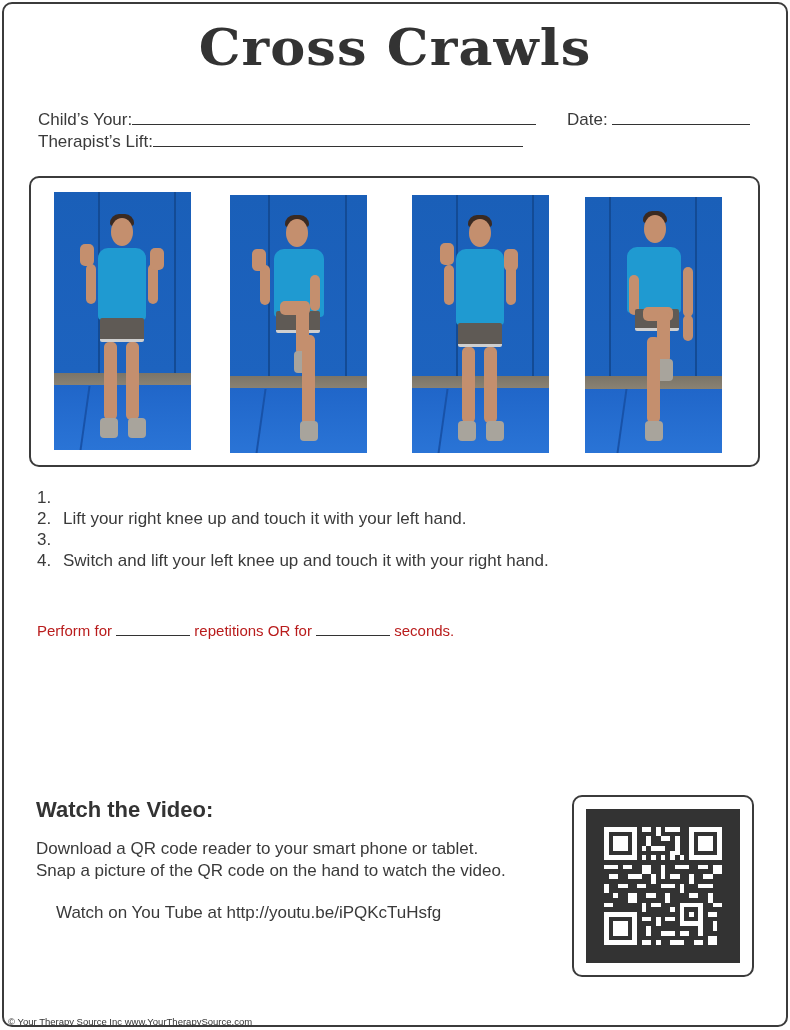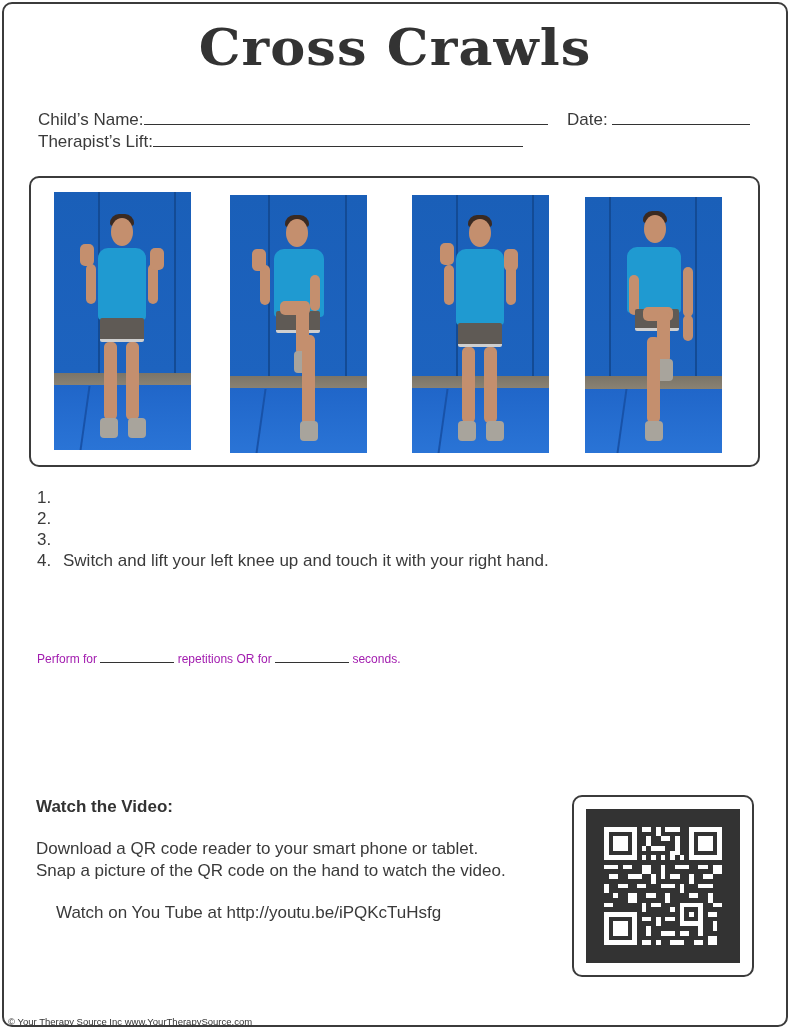--- a/index.html
+++ b/index.html
@@ -34,44 +34,44 @@
   .fig-hair { position: absolute; width: 24px; height: 12px; border-radius: 12px 12px 4px 4px; background: #3a2a22; }
   .fig-shirt { position: absolute; background: #1f9ad1; border-radius: 10px 10px 4px 4px; }
   .fig-shorts { position: absolute; background: #5f5a55; border-radius: 2px; border-bottom: 3px solid #cfcfcf; }
   .fig-limb { position: absolute; background: #c48f6e; border-radius: 5px; }
   .fig-shoe { position: absolute; background: #a8a49c; border-radius: 4px; }
 
   .directions { position: absolute; left: 37px; top: 487px; font-size: 17px; line-height: 21px; color: #3a3a3a; }
   .dir-item { display: flex; }
   .dir-num { width: 26px; }
 
-  .perform { position: absolute; left: 37px; top: 649px; font-size: 12px; color: #a21caf; white-space: nowrap; }
+  .perform { position: absolute; left: 37px; top: 622px; font-size: 15px; color: #b91c1c; white-space: nowrap; }
   .blank { display: inline-block; width: 74px; border-bottom: 1.5px solid #333; height: 14px; }
 
-  .video-heading { position: absolute; left: 36px; top: 797px; font-size: 17px; font-weight: bold; color: #333; text-align: center; }
+  .video-heading { position: absolute; left: 36px; top: 797px; font-size: 22px; font-weight: bold; color: #333; text-align: center; }
   .video-text { position: absolute; left: 36px; font-size: 17px; color: #3a3a3a; white-space: nowrap; }
 
   .qr-frame {
     position: absolute; left: 572px; top: 795px; width: 182px; height: 182px;
     border: 2px solid #3b3b3b; border-radius: 10px; background: #fff;
   }
   .qr-inner { position: absolute; left: 12px; top: 12px; width: 154px; height: 154px; background: #333333; }
   .qr-inner svg { position: absolute; left: 18px; top: 18px; }
 
   .footer { position: absolute; left: 8px; top: 1016px; font-size: 9.5px; color: #333; white-space: nowrap; }
 </style>
 </head>
 <body>
 
 <div class="page-border"></div>
 
 <div class="title">Cross Crawls</div>
 
 <div class="field-row" style="left:38px; top:110px;">
-  <span>Child’s Name:</span><span class="field-line" style="width:404px;"></span>
+  <span>Child’s Your:</span><span class="field-line" style="width:404px;"></span>
 </div>
 <div class="field-row" style="left:567px; top:110px;">
   <span>Date:</span>
   <span class="field-line" style="width:138px;"></span>
 </div>
 <div class="field-row" style="left:38px; top:132px;">
   <span>Therapist’s Lift:</span><span class="field-line" style="width:370px;"></span>
 </div>
 
 <div class="photo-panel"></div>
@@ -147,20 +147,21 @@
   <div class="fig-limb" style="left:62px; top:140px; width:13px; height:86px;"></div>
   <div class="fig-shoe" style="left:60px; top:224px; width:18px; height:20px;"></div>
 </div>
 
 <div class="directions">
   <div class="dir-item">
     <span class="dir-num">1.</span>
   </div>
   <div class="dir-item">
     <span class="dir-num">2.</span>
+    <span>Lift your right knee up and touch it with your left hand.</span>
   </div>
   <div class="dir-item">
     <span class="dir-num">3.</span>
   </div>
   <div class="dir-item">
     <span class="dir-num">4.</span>
     <span>Switch and lift your left knee up and touch it with your right hand.</span>
   </div>
 </div>
 

